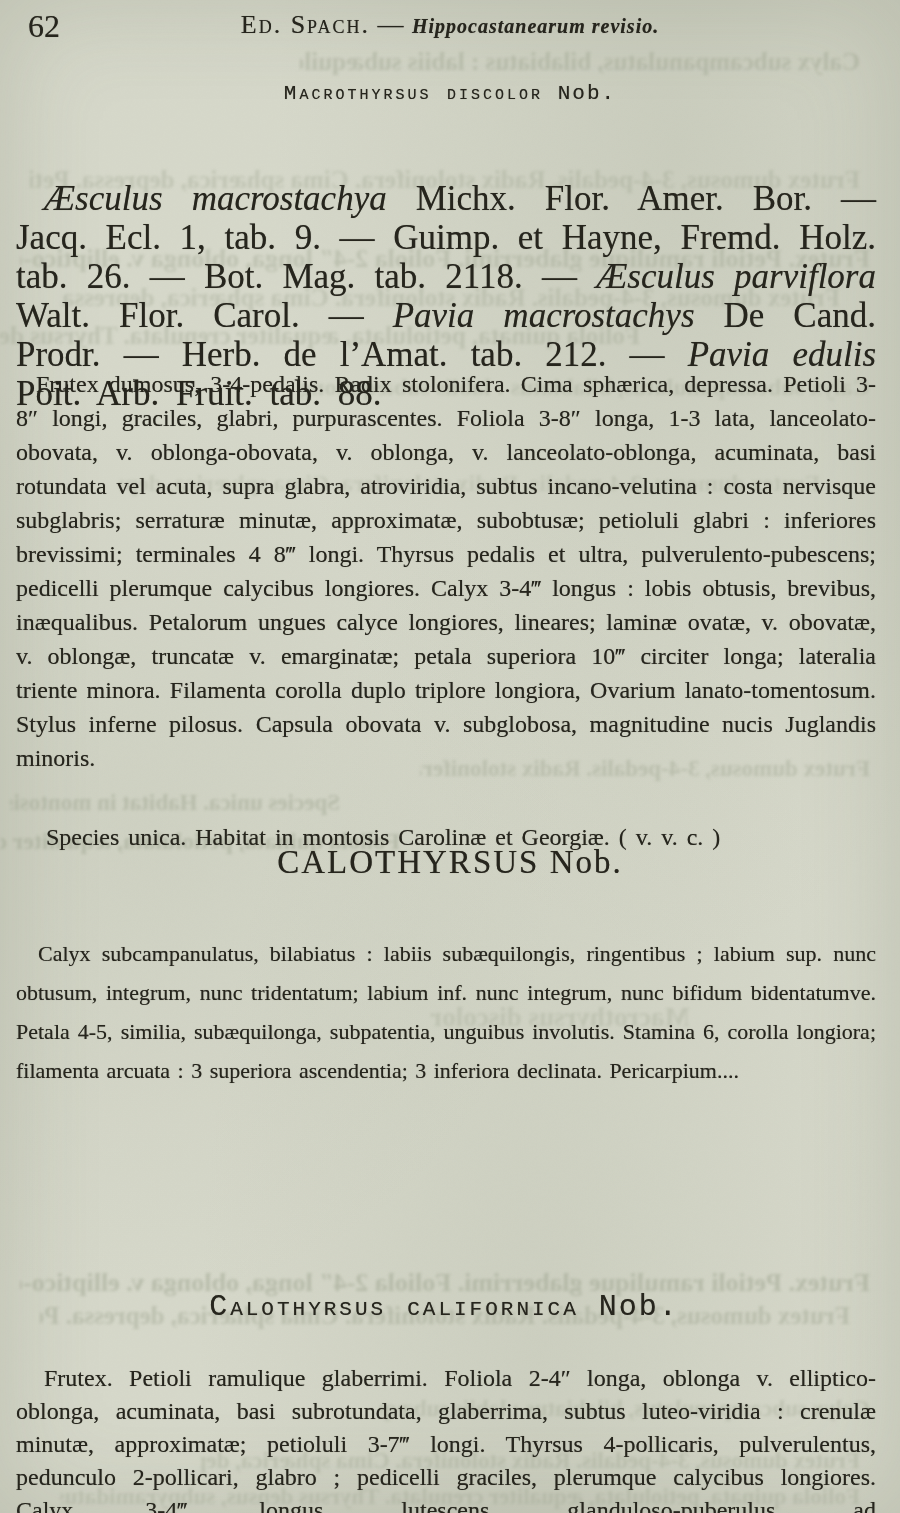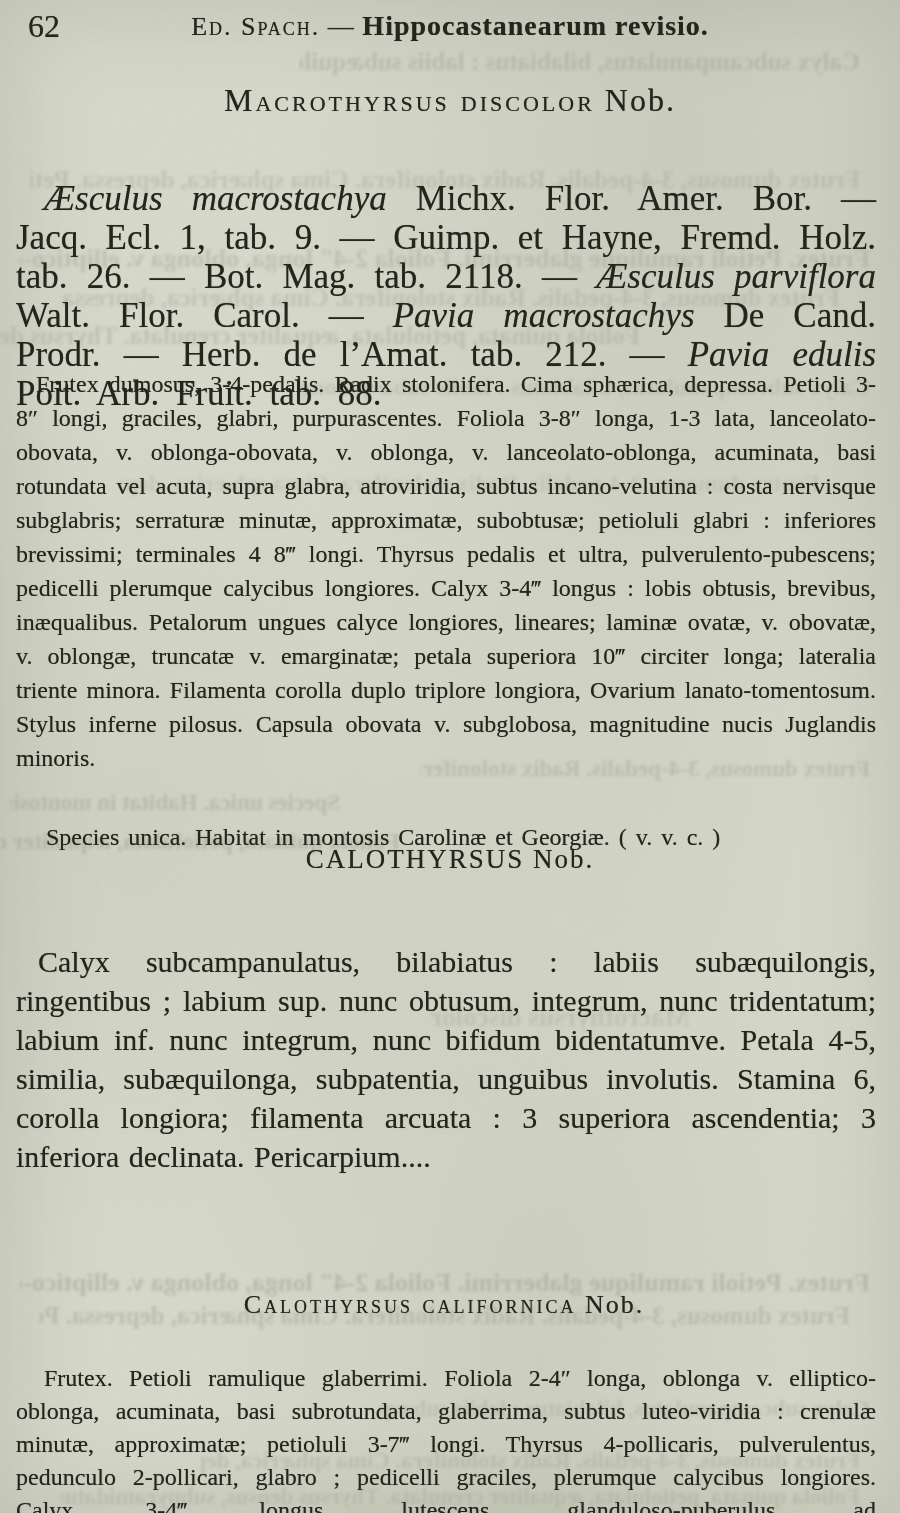--- a/index.html
+++ b/index.html
@@ -41,52 +41,52 @@
 
   .page-number {
     position: absolute; top: 8px; left: 28px;
     font-size: 32px;
   }
   .running-head {
     position: absolute; top: 10px; left: 0; right: 0;
     text-align: center; font-size: 26px; letter-spacing: 1px;
   }
   .running-head .sc { font-variant: small-caps; letter-spacing: 2px; }
-  .running-head .work { font-weight: bold; font-size: 28px; }
+  .running-head .work { font-style: italic; font-weight: bold; font-size: 20px; }
 
   .h1 {
     position: absolute; top: 82px; left: 0; right: 0;
-    text-align: center; font-size: 32px; letter-spacing: 2px;
+    text-align: center; font-size: 21px; letter-spacing: 2px; font-family: Liberation Mono, monospace;
   }
   .h2 {
     position: absolute; top: 844px; left: 0; right: 0;
-    text-align: center; font-size: 27px; letter-spacing: 2px;
+    text-align: center; font-size: 33px; letter-spacing: 2px;
   }
   .h3 {
     position: absolute; top: 1290px; left: 0; right: 12px;
-    text-align: center; font-size: 26px; letter-spacing: 2px;
+    text-align: center; font-size: 30px; letter-spacing: 2px; font-family: Liberation Mono, monospace;
   }
   .sc-name { font-variant: small-caps; letter-spacing: 3px; }
 
   .para { position: absolute; left: 16px; right: 24px; text-align: justify; }
 
   .synonymy {
     top: 144px; font-size: 35px; line-height: 39px;
     text-indent: 28px; word-spacing: 8px;
   }
   .desc-small-1 {
     top: 352px; font-size: 24px; line-height: 34px;
     text-indent: 20px; word-spacing: 3px; margin-top: 15px;
   }
   .habitat {
     top: 800px; font-size: 24px; text-indent: 30px; word-spacing: 3px;
     text-align: left;
   }
   .genus-1 {
-    top: 912px; font-size: 30px; line-height: 39px;
+    top: 912px; font-size: 22px; line-height: 39px;
     text-indent: 22px; word-spacing: 2px;
   }
   .genus-2 {
     top: 1146px; font-size: 30px; line-height: 41px;
     text-indent: 34px; word-spacing: 2px;
   }
   .desc-small-2 {
     top: 1338px; font-size: 24px; line-height: 33px;
     text-indent: 28px; word-spacing: 3px;
     text-align-last: justify;

